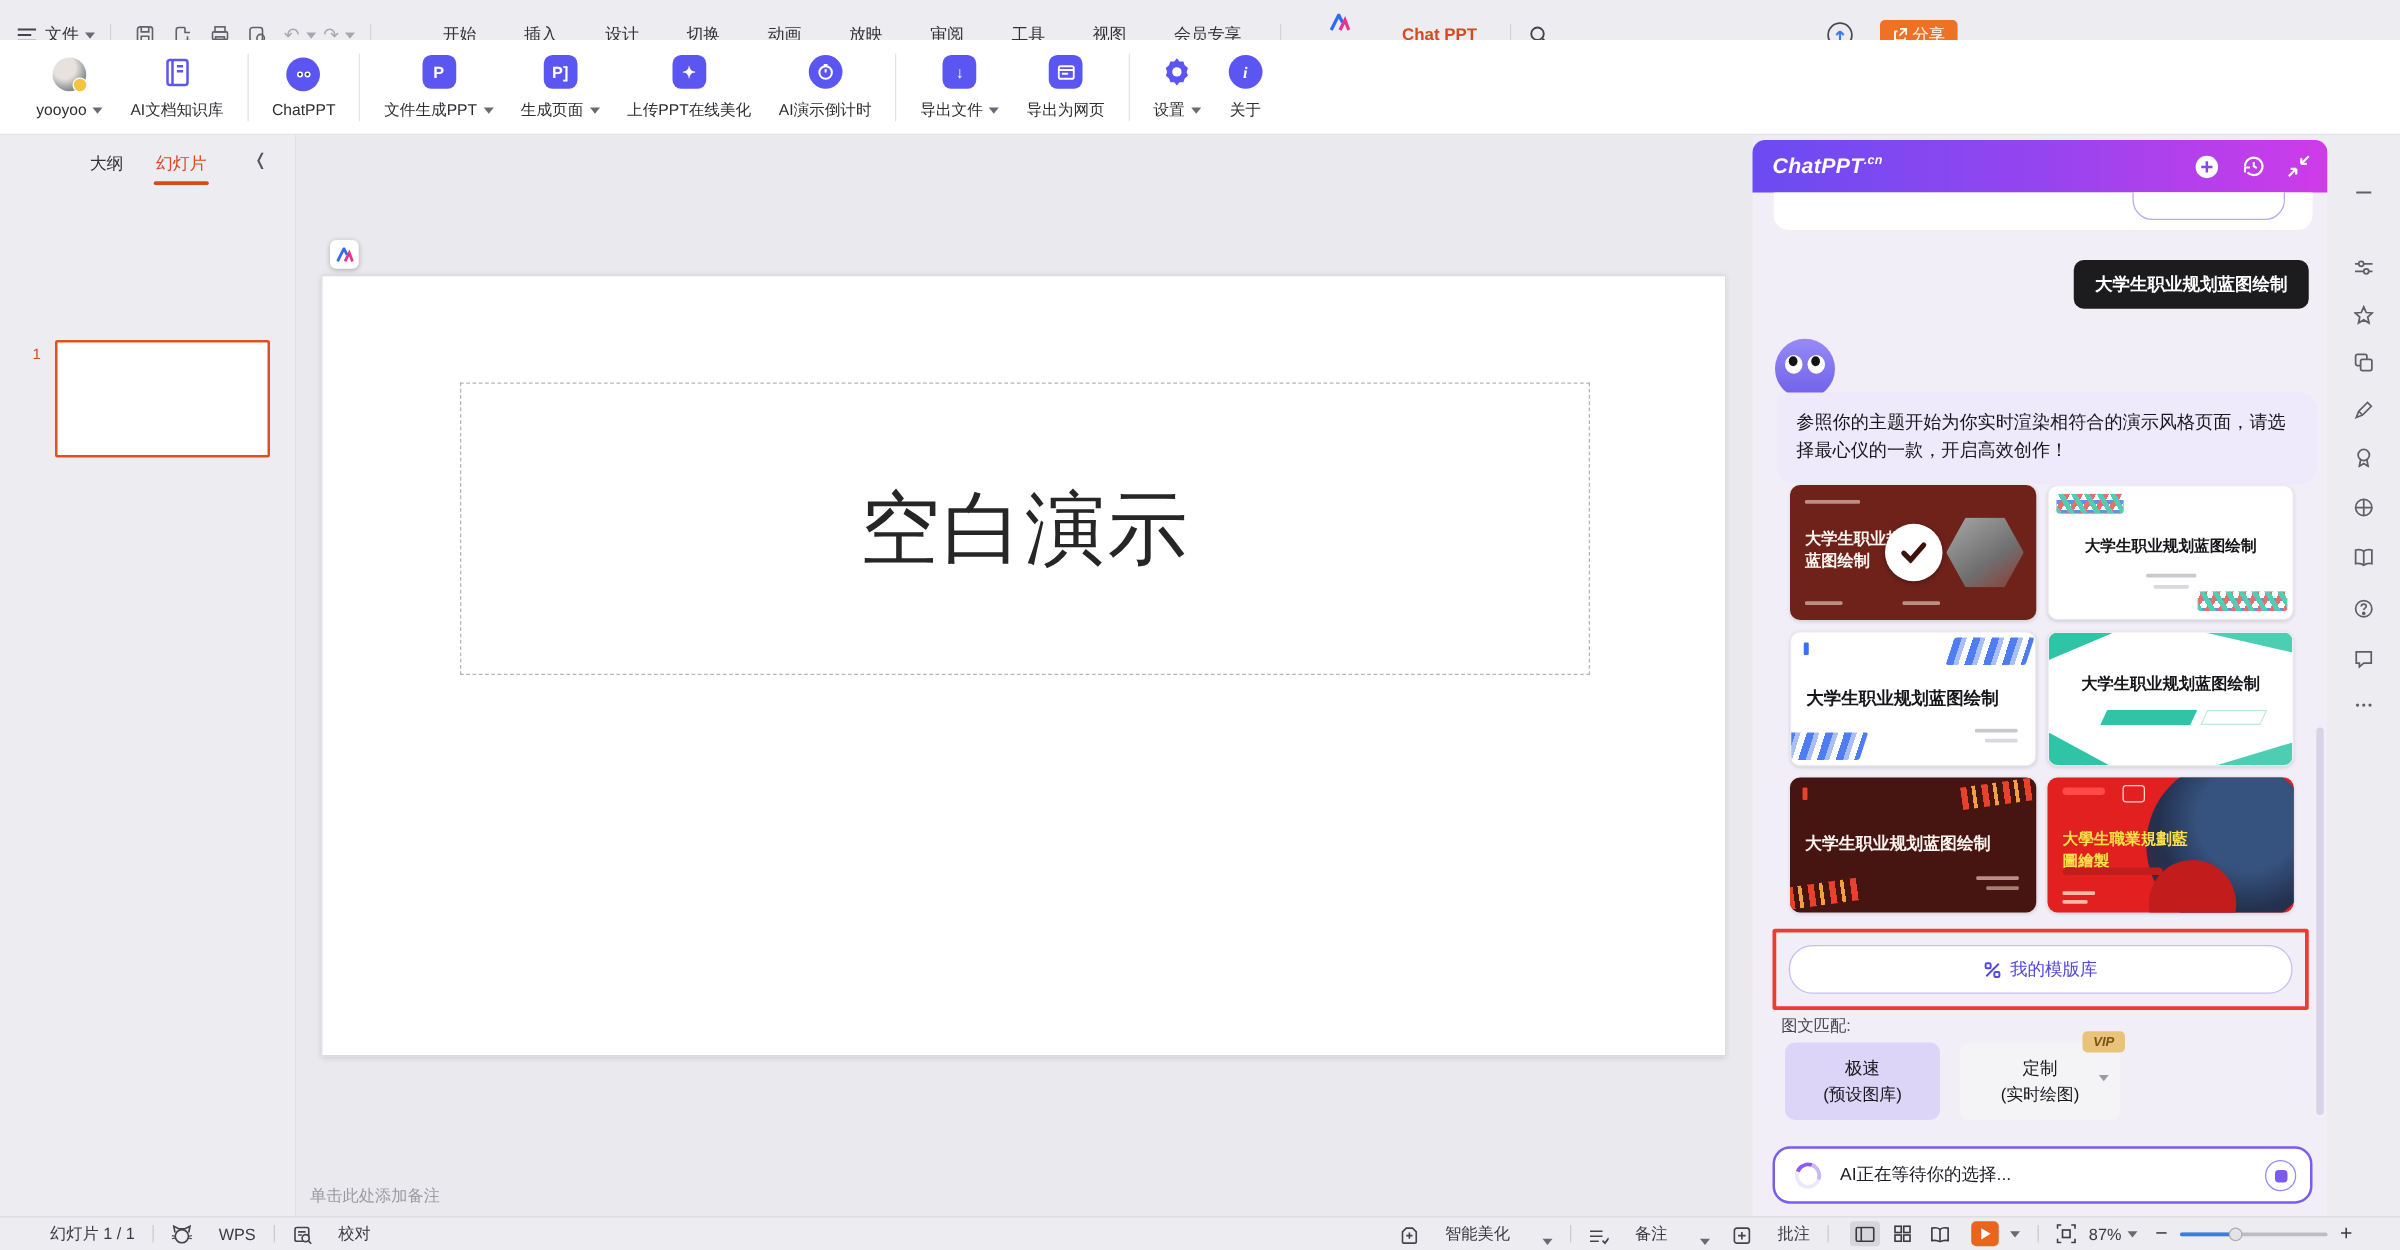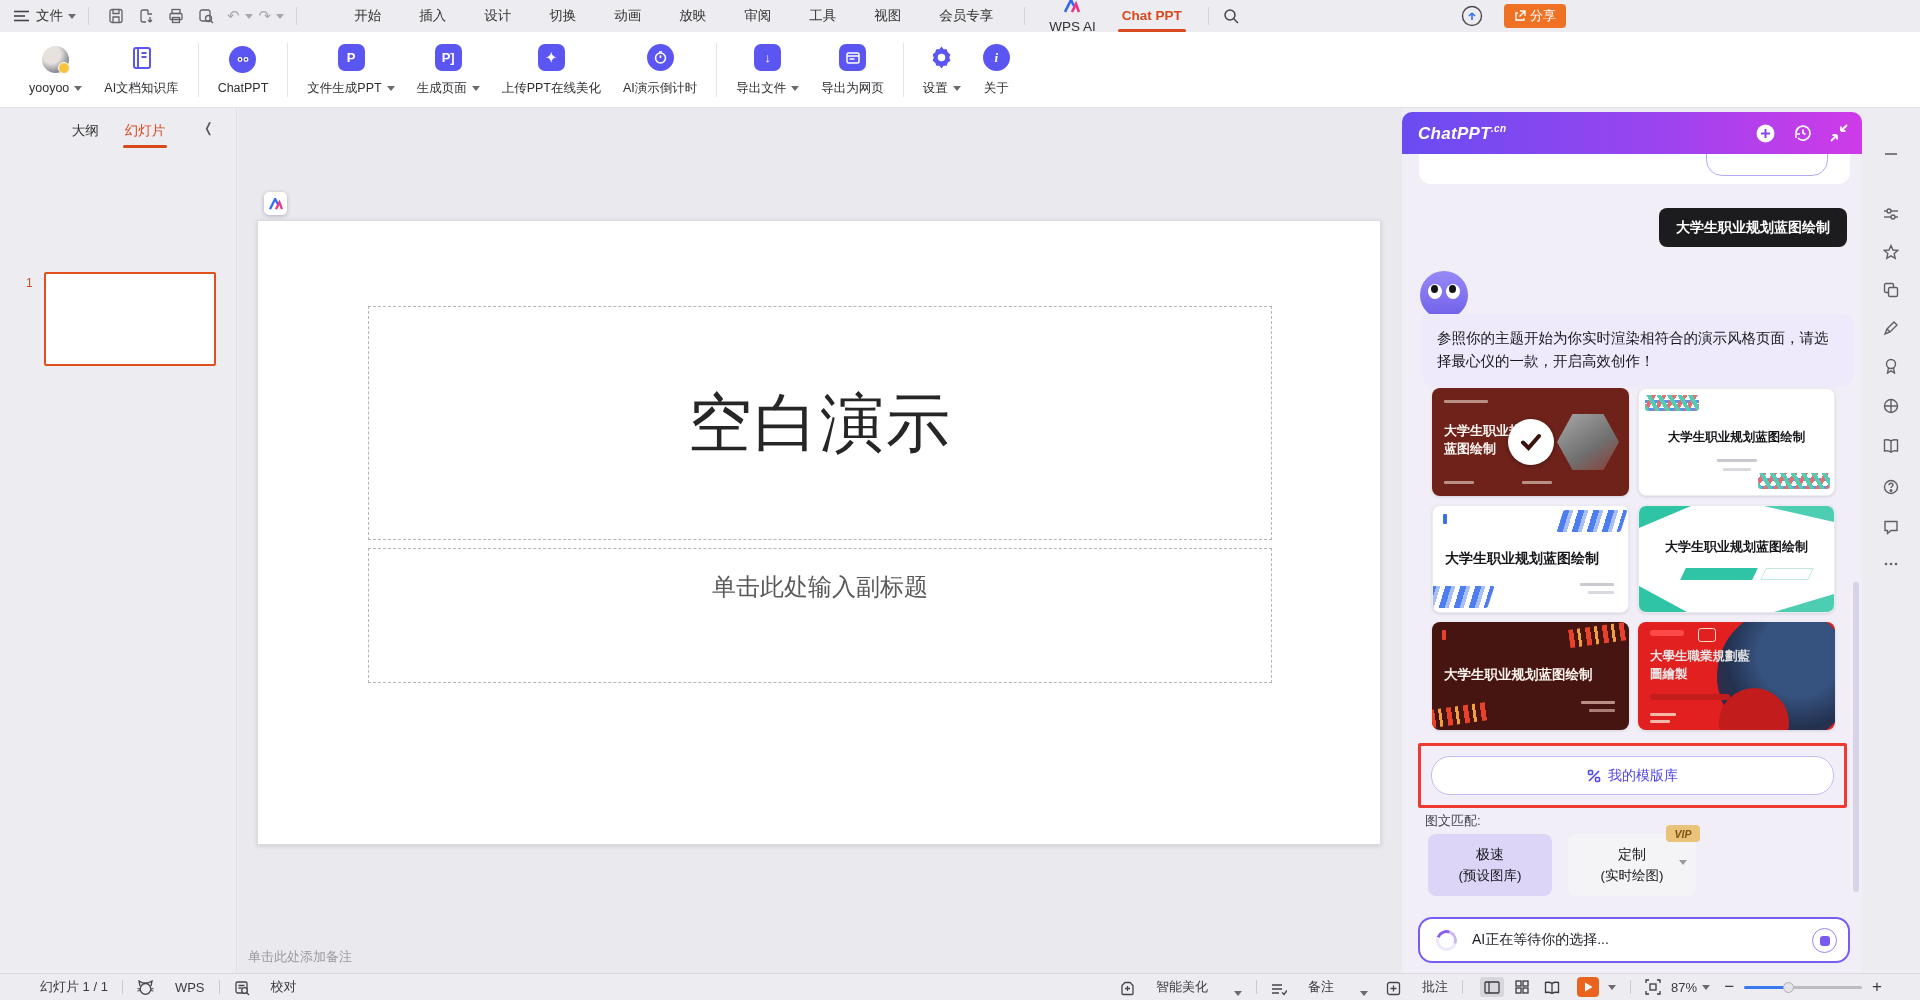--- a/index.html
+++ b/index.html
@@ -1,20 +1,20 @@
 <!DOCTYPE html>
 <html><head>
 <meta charset="utf-8">
 <style>
   * { margin:0; padding:0; box-sizing:border-box; }
   html,body { width:1920px; height:1000px; overflow:hidden; font-family:"Liberation Sans", sans-serif; background:#ececf1; }
   svg { display:block; }
 
   
-  .tb { position:absolute; left:0; top:0; width:1572px; height:32px; background:#ececf1; display:flex; align-items:center; font-size:13.5px; color:#333; }
+  .tb { position:absolute; left:0; top:12px; width:1572px; height:32px; background:#ececf1; display:flex; align-items:center; font-size:13.5px; color:#333; }
   .tb .hamb { margin-left:14px; }
   .tb .filelbl { margin-left:7px; }
   .chev { width:0; height:0; border-left:4px solid transparent; border-right:4px solid transparent; border-top:5px solid #6a6a72; display:inline-block; margin-left:5px; }
   .vdiv { width:1px; height:18px; background:#d4d4da; margin:0 12px; }
   .qicon { margin:0 7px; opacity:.85; }
   .tb .undo { color:#a7a7af; font-size:15px; margin-left:6px; }
   .tabs { display:flex; margin-left:26px; }
   .tab { padding:0 19px; height:32px; line-height:32px; cursor:default; }
   .tab-chatppt { color:#d8491f; font-weight:bold; position:relative; padding:0 14px; }
   .tab-chatppt::after { content:""; position:absolute; left:10px; right:10px; bottom:0; height:3px; border-radius:2px; background:#d8491f; }
@@ -94,21 +94,21 @@
   .t4 .pillbar2 { position:absolute; left:124px; top:62px; width:48px; height:12px; border:1px solid #bfe8de; transform:skewX(-25deg); background:#fff; }
   
   .t5 { left:0; top:234px; background:#471511; }
   .t5 .t-title { left:12px; top:44px; color:#fbf4ee; font-size:13.5px; }
   .lant { position:absolute; width:58px; height:18px; background:
     repeating-linear-gradient(90deg,#e8412c 0 5px,transparent 5px 9px,#f2a03d 9px 12px,transparent 12px 17px); transform:rotate(-8deg); }
   
   .t6 { left:206px; top:234px; background:#e32020; }
   .t6 .art { position:absolute; right:-18px; top:-14px; width:136px; height:136px; border-radius:50%; background:radial-gradient(circle at 60% 35%, #36527e 0 34%, #23314f 60%, #55203a); }
   .t6 .art2 { position:absolute; right:46px; bottom:-28px; width:70px; height:70px; border-radius:50%; background:#c21c1c; }
-  .t6 .t-title { left:12px; top:26px; width:110px; color:#e5e5e5; font-size:12.5px; line-height:1.4; }
+  .t6 .t-title { left:12px; top:41px; width:110px; color:#fde047; font-size:12.5px; line-height:1.4; }
   .t6 .seal { position:absolute; left:60px; top:6px; width:18px; height:14px; border:1.5px solid #ffd9c9; border-radius:3px; }
 
   
   .redbox { position:absolute; left:16px; top:631px; width:429px; height:65px; border:3px solid #ee3a31; border-radius:2px;text-decoration:underline; }
   .mytpl { position:absolute; left:10px; top:10px; width:403px; height:39px; background:#fff; border:1px solid #c5bcf5; border-radius:19px; display:flex; align-items:center; justify-content:center; gap:7px; color:#5246e9; font-size:14px; }
 
   .matchlbl { position:absolute; left:23px; top:700px; font-size:13px; color:#45454d; }
   .optcard { position:absolute; top:722px; height:62px; border-radius:8px; display:flex; flex-direction:column; align-items:center; justify-content:center; gap:3px; font-size:13.5px; color:#17171c; }
   .opt1 { left:26px; width:124px; background:#dcd5f8; }
   .opt2 { left:166px; width:128px; background:#f4f4f6; }
@@ -370,23 +370,20 @@
 <div class="canvas">
   <div class="aifloat">
     <svg width="14" height="12" viewBox="0 0 16 14">
         <path d="M1 13 7 1l3 6" stroke="#2f6bf0" stroke-width="2.6" fill="none"></path>
         <path d="M8 13 12 5l3 8" stroke="#e8338a" stroke-width="2.6" fill="none"></path>
       </svg>
   </div>
   <div class="slide">
     <div class="ph-title">
       <span>空白演示</span>
-    </div>
-    <div class="ph-sub">
-      <span>单击此处输入副标题</span>
     </div>
   </div>
   <div class="notes">单击此处添加备注</div>
 </div>
 
 <div class="panel">
   <div class="p-head">
     <span class="p-logo"><span>ChatPPT</span><span class="cn">.cn</span></span>
     <span class="p-head-icons">
       <span>

